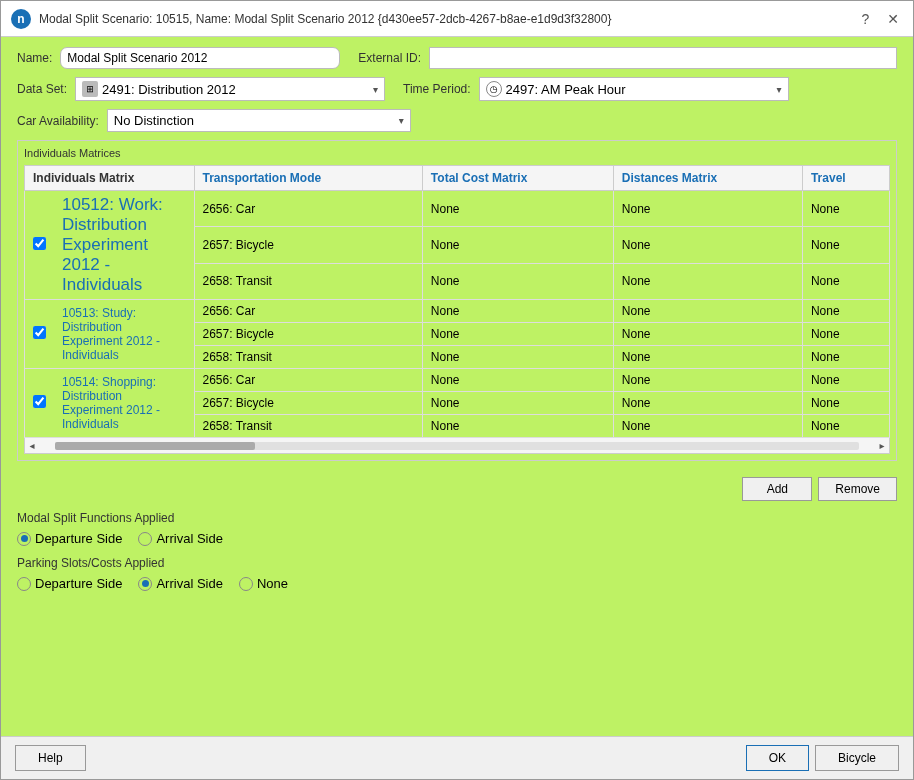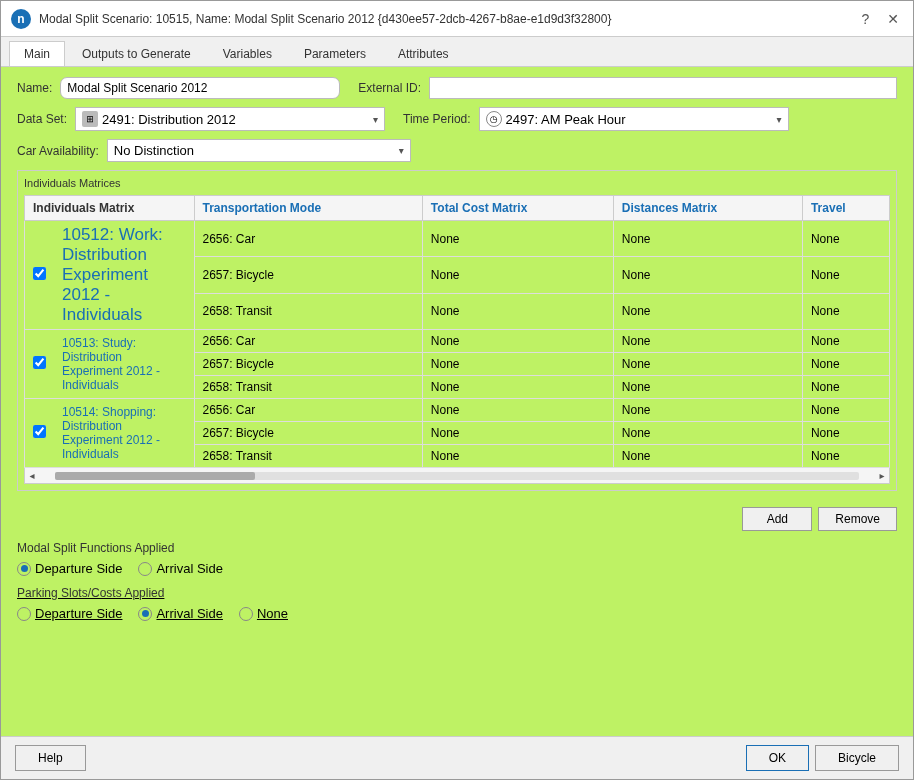--- a/index.html
+++ b/index.html
@@ -43,45 +43,38 @@
     .btn { border: 1px solid #999; background: #f0f0f0; padding: 4px 16px; font-size: 12px; cursor: pointer; min-width: 70px; }
     .section-label { font-size: 12px; color: #333; margin-bottom: 6px; font-weight: normal; }
     .radio-group { display: flex; align-items: center; gap: 16px; margin-bottom: 10px; }
     .radio-item { display: flex; align-items: center; gap: 4px; font-size: 12px; cursor: pointer; }
     .radio-outer { width: 14px; height: 14px; border: 1px solid #888; border-radius: 50%; display: flex; align-items: center; justify-content: center; }
     .radio-inner { width: 7px; height: 7px; background: #1a6fb5; border-radius: 50%; }
     .footer { background: #f0f0f0; border-top: 1px solid #ccc; padding: 8px 14px; display: flex; align-items: center; justify-content: space-between; }
     .footer-right { display: flex; gap: 6px; }
     .footer-btn { border: 1px solid #999; background: #f0f0f0; padding: 5px 22px; font-size: 12px; cursor: pointer; }
     .footer-btn.ok { background: #f0f0f0; border: 1px solid #1a6fb5; }
-    .parking-section { margin-top: 4px; text-decoration: underline; }
+    .parking-section { margin-top: 4px; }
   </style>
 </head>
 <body>
 
 <div class="window">
 
   <div class="titlebar">
     <div class="titlebar-left">
       <div class="title-icon">n</div>
       <span class="titlebar-title">Modal Split Scenario: 10515, Name: Modal Split Scenario 2012  {d430ee57-2dcb-4267-b8ae-e1d9d3f32800}</span>
     </div>
     <div class="titlebar-controls">
       <button class="titlebar-btn">?</button>
       <button class="titlebar-btn">✕</button>
     </div>
   </div>
 
-  <div class="tabs">
-    <div class="tab active">Main</div>
-    <div class="tab">Outputs to Generate</div>
-    <div class="tab">Variables</div>
-    <div class="tab">Parameters</div>
-    <div class="tab">Attributes</div>
-  </div>
 
   <div class="content">
 
     <div class="form-row">
       <span class="form-label">Name:</span>
       <input class="form-input wide" style="width: 280px;" value="Modal Split Scenario 2012">
       <span class="form-label" style="margin-left:10px;">External ID:</span>
       <input class="form-input ext" value="" style="">
     </div>
 

